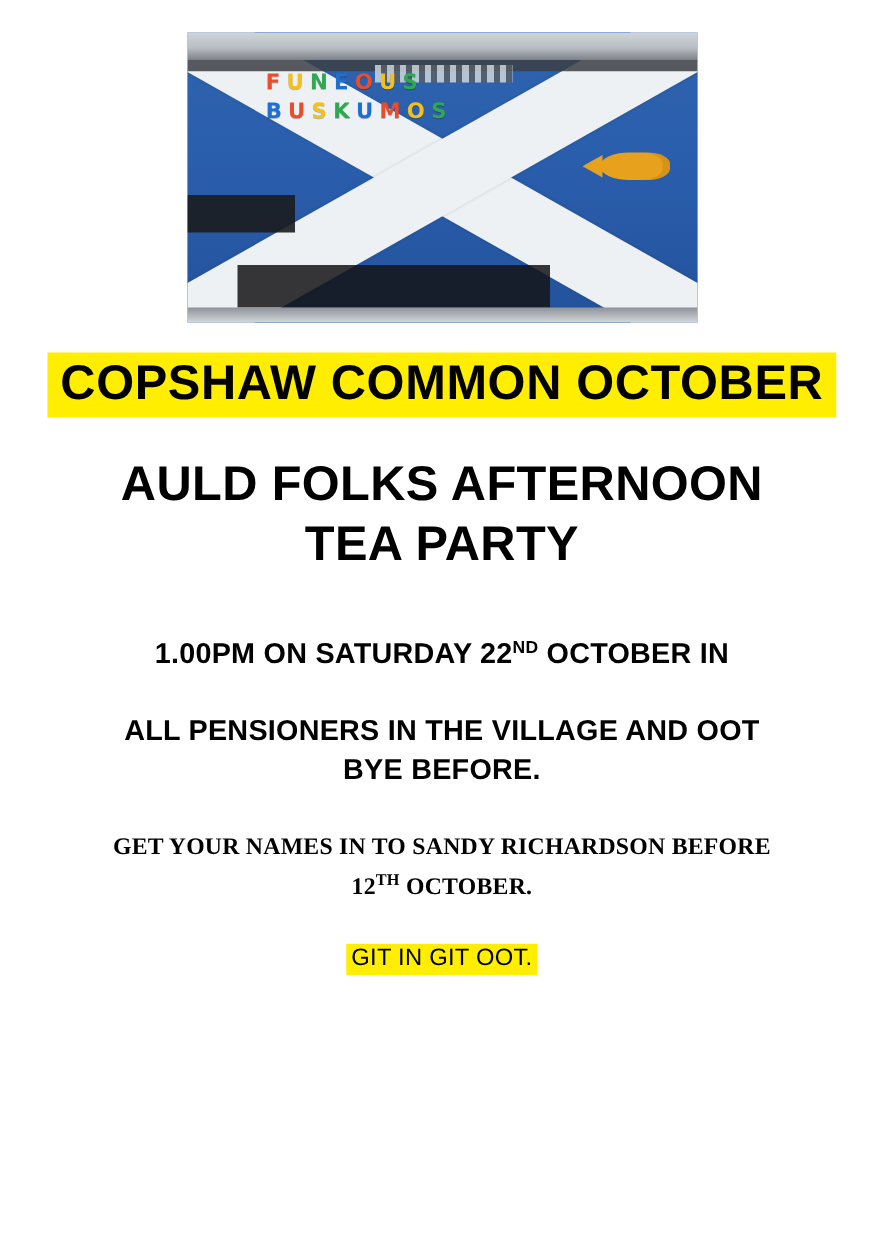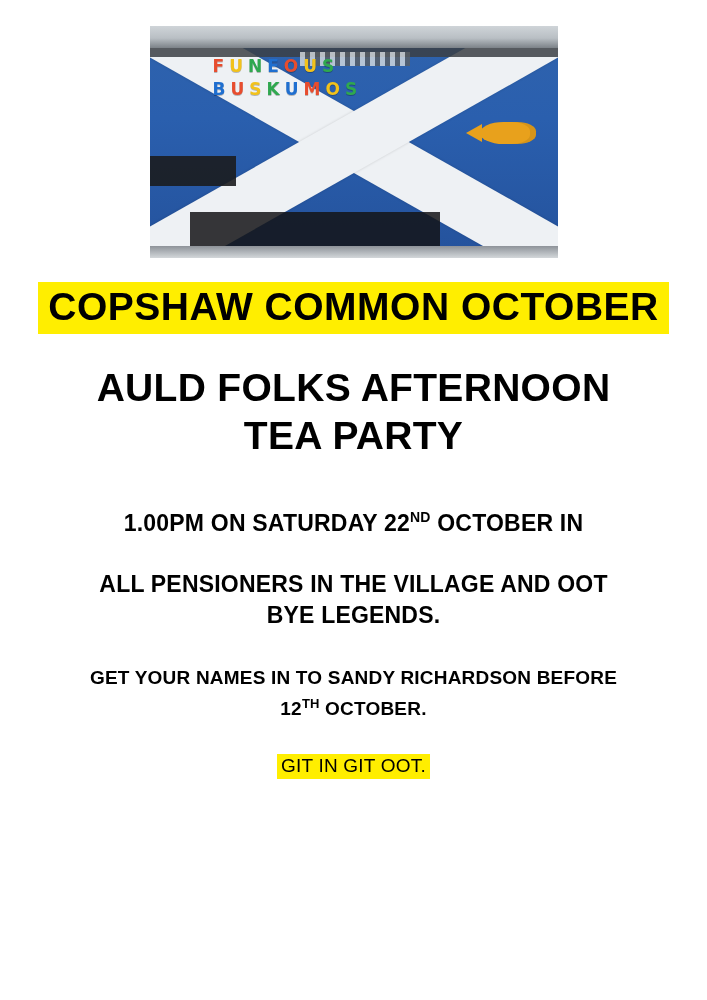--- a/index.html
+++ b/index.html
@@ -199,20 +199,21 @@
     text-align: center;
     line-height: 31px;
     max-width: 610px;
     letter-spacing: 0.2px;
   }
   .para.small {
     font-size: 19px;
     line-height: 26px;
     max-width: 640px;
     margin-top: 34px;
+    font-family: Liberation Serif, serif;
   }
   .para.small sup {
     font-size: 13px;
     vertical-align: super;
   }
 
   .footer-line {
     margin-top: 32px;
     font-size: 19px;
     font-weight: normal;
@@ -271,21 +272,21 @@
   </div>
 
   <div class="line-time">
     <div>
       <span>1.00PM ON SATURDAY 22</span><sup>ND</sup><span> OCTOBER IN</span>
     </div>
   </div>
 
   <div class="para">
     <div>ALL PENSIONERS IN THE VILLAGE AND OOT</div>
-    <div>BYE LEGENDS.</div>
+    <div>BYE BEFORE.</div>
   </div>
 
 
   <div class="para small">
     <div>GET YOUR NAMES IN TO SANDY RICHARDSON BEFORE</div>
     <div>
       <span>12</span><sup>TH</sup><span> OCTOBER.</span>
     </div>
   </div>
 

